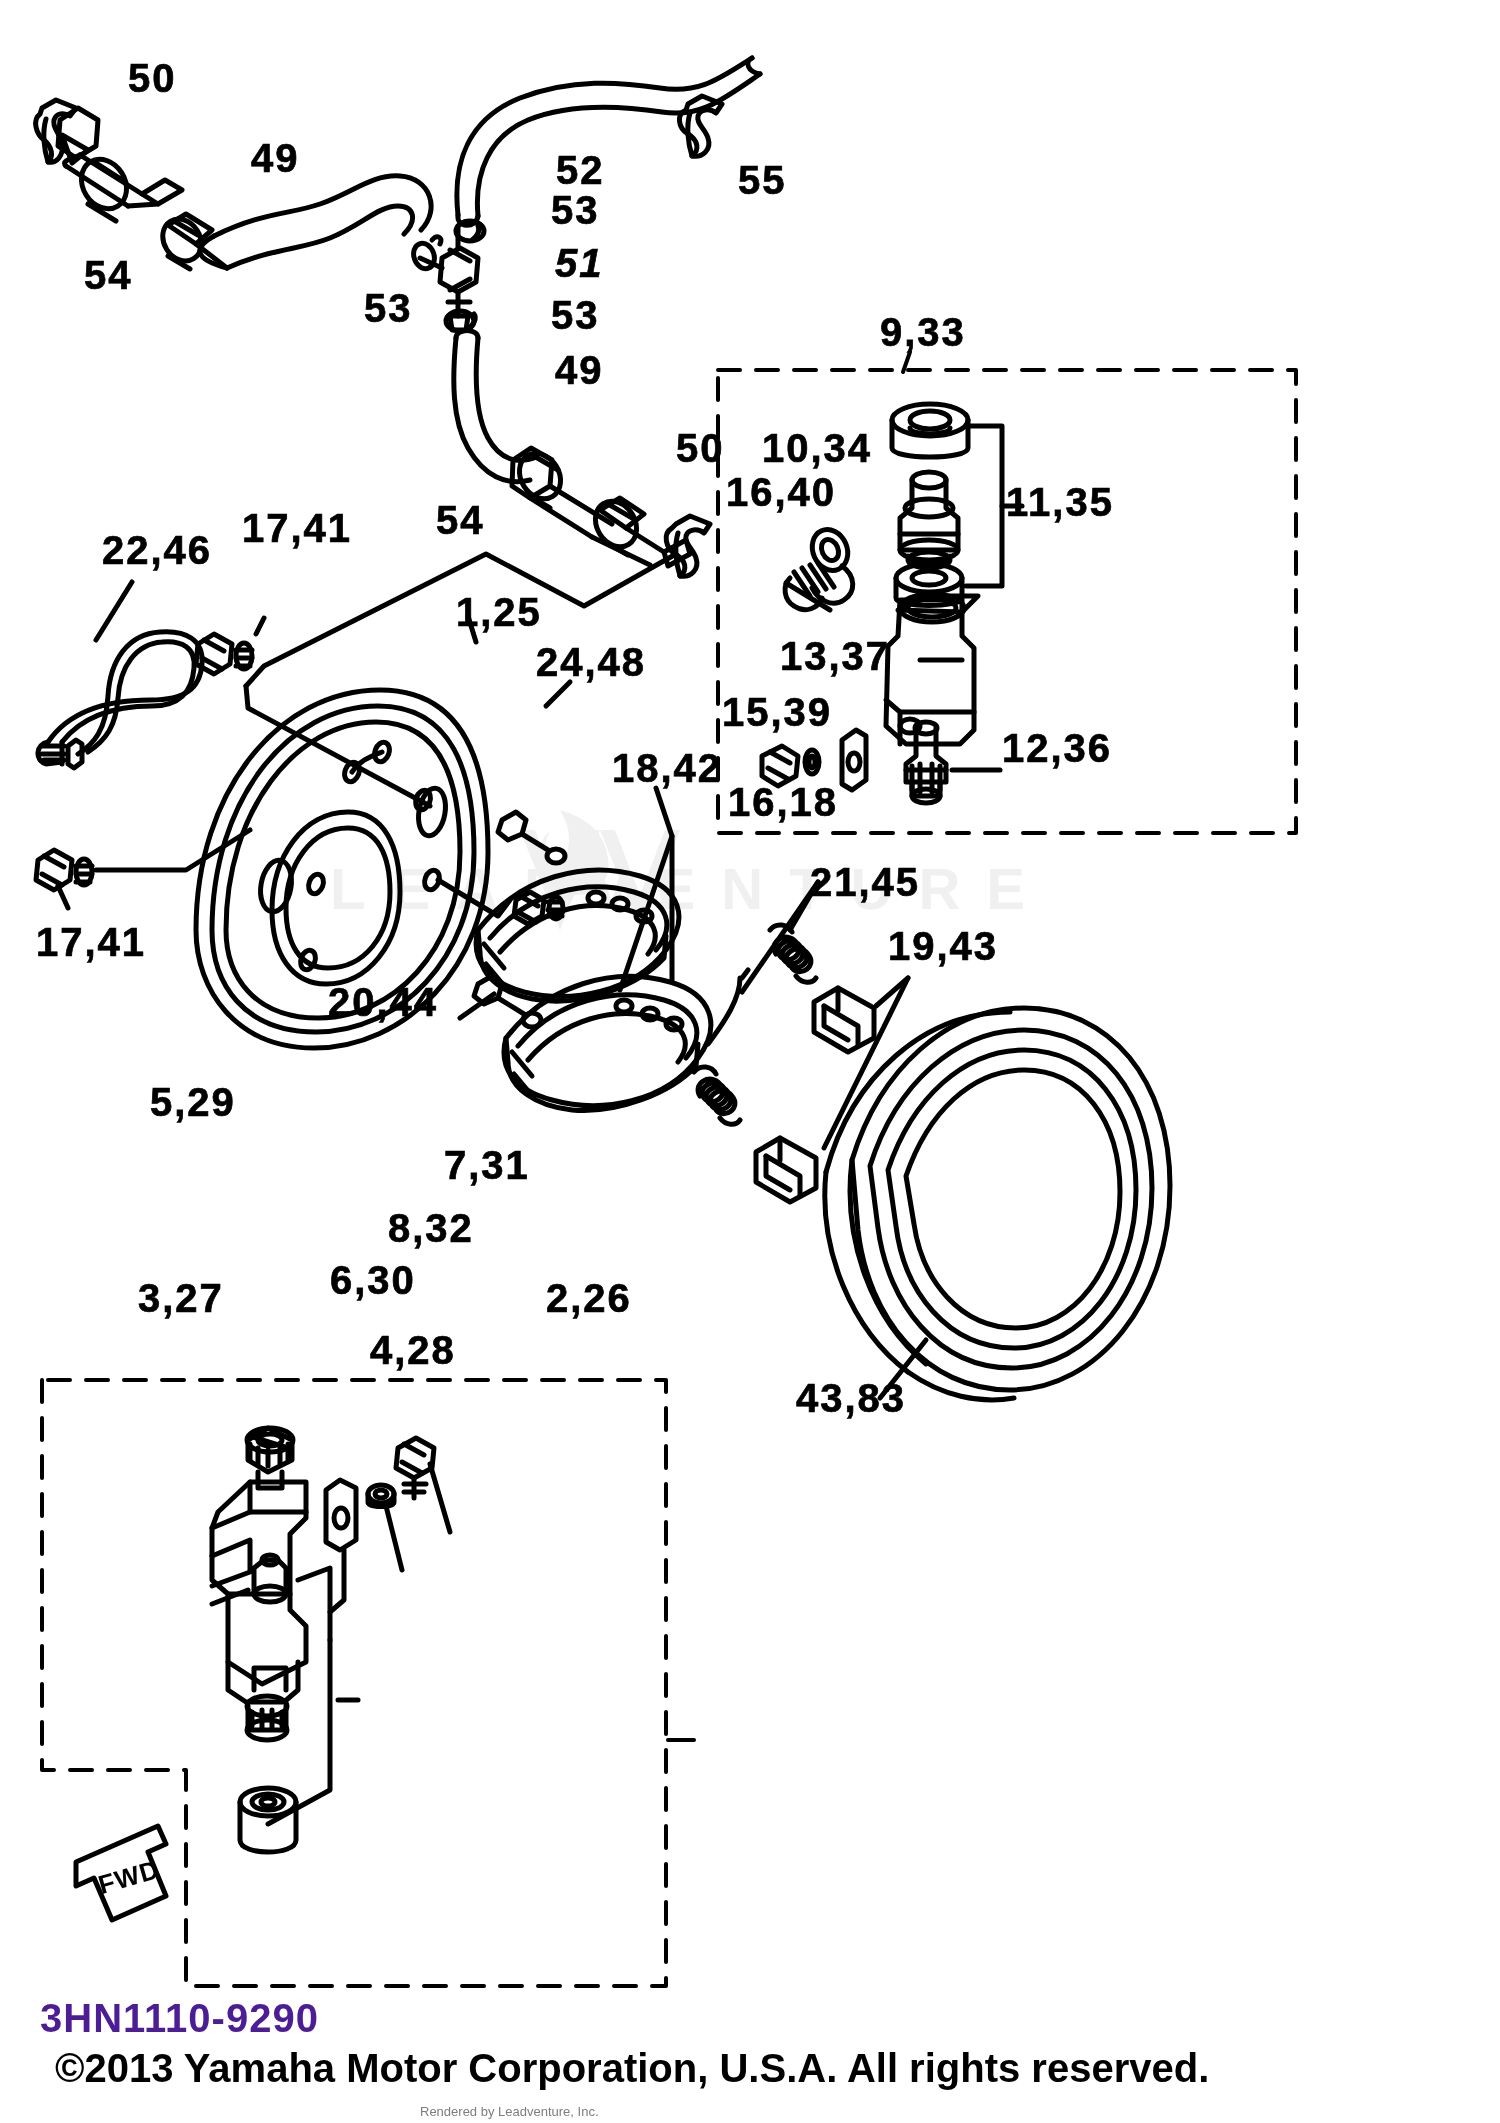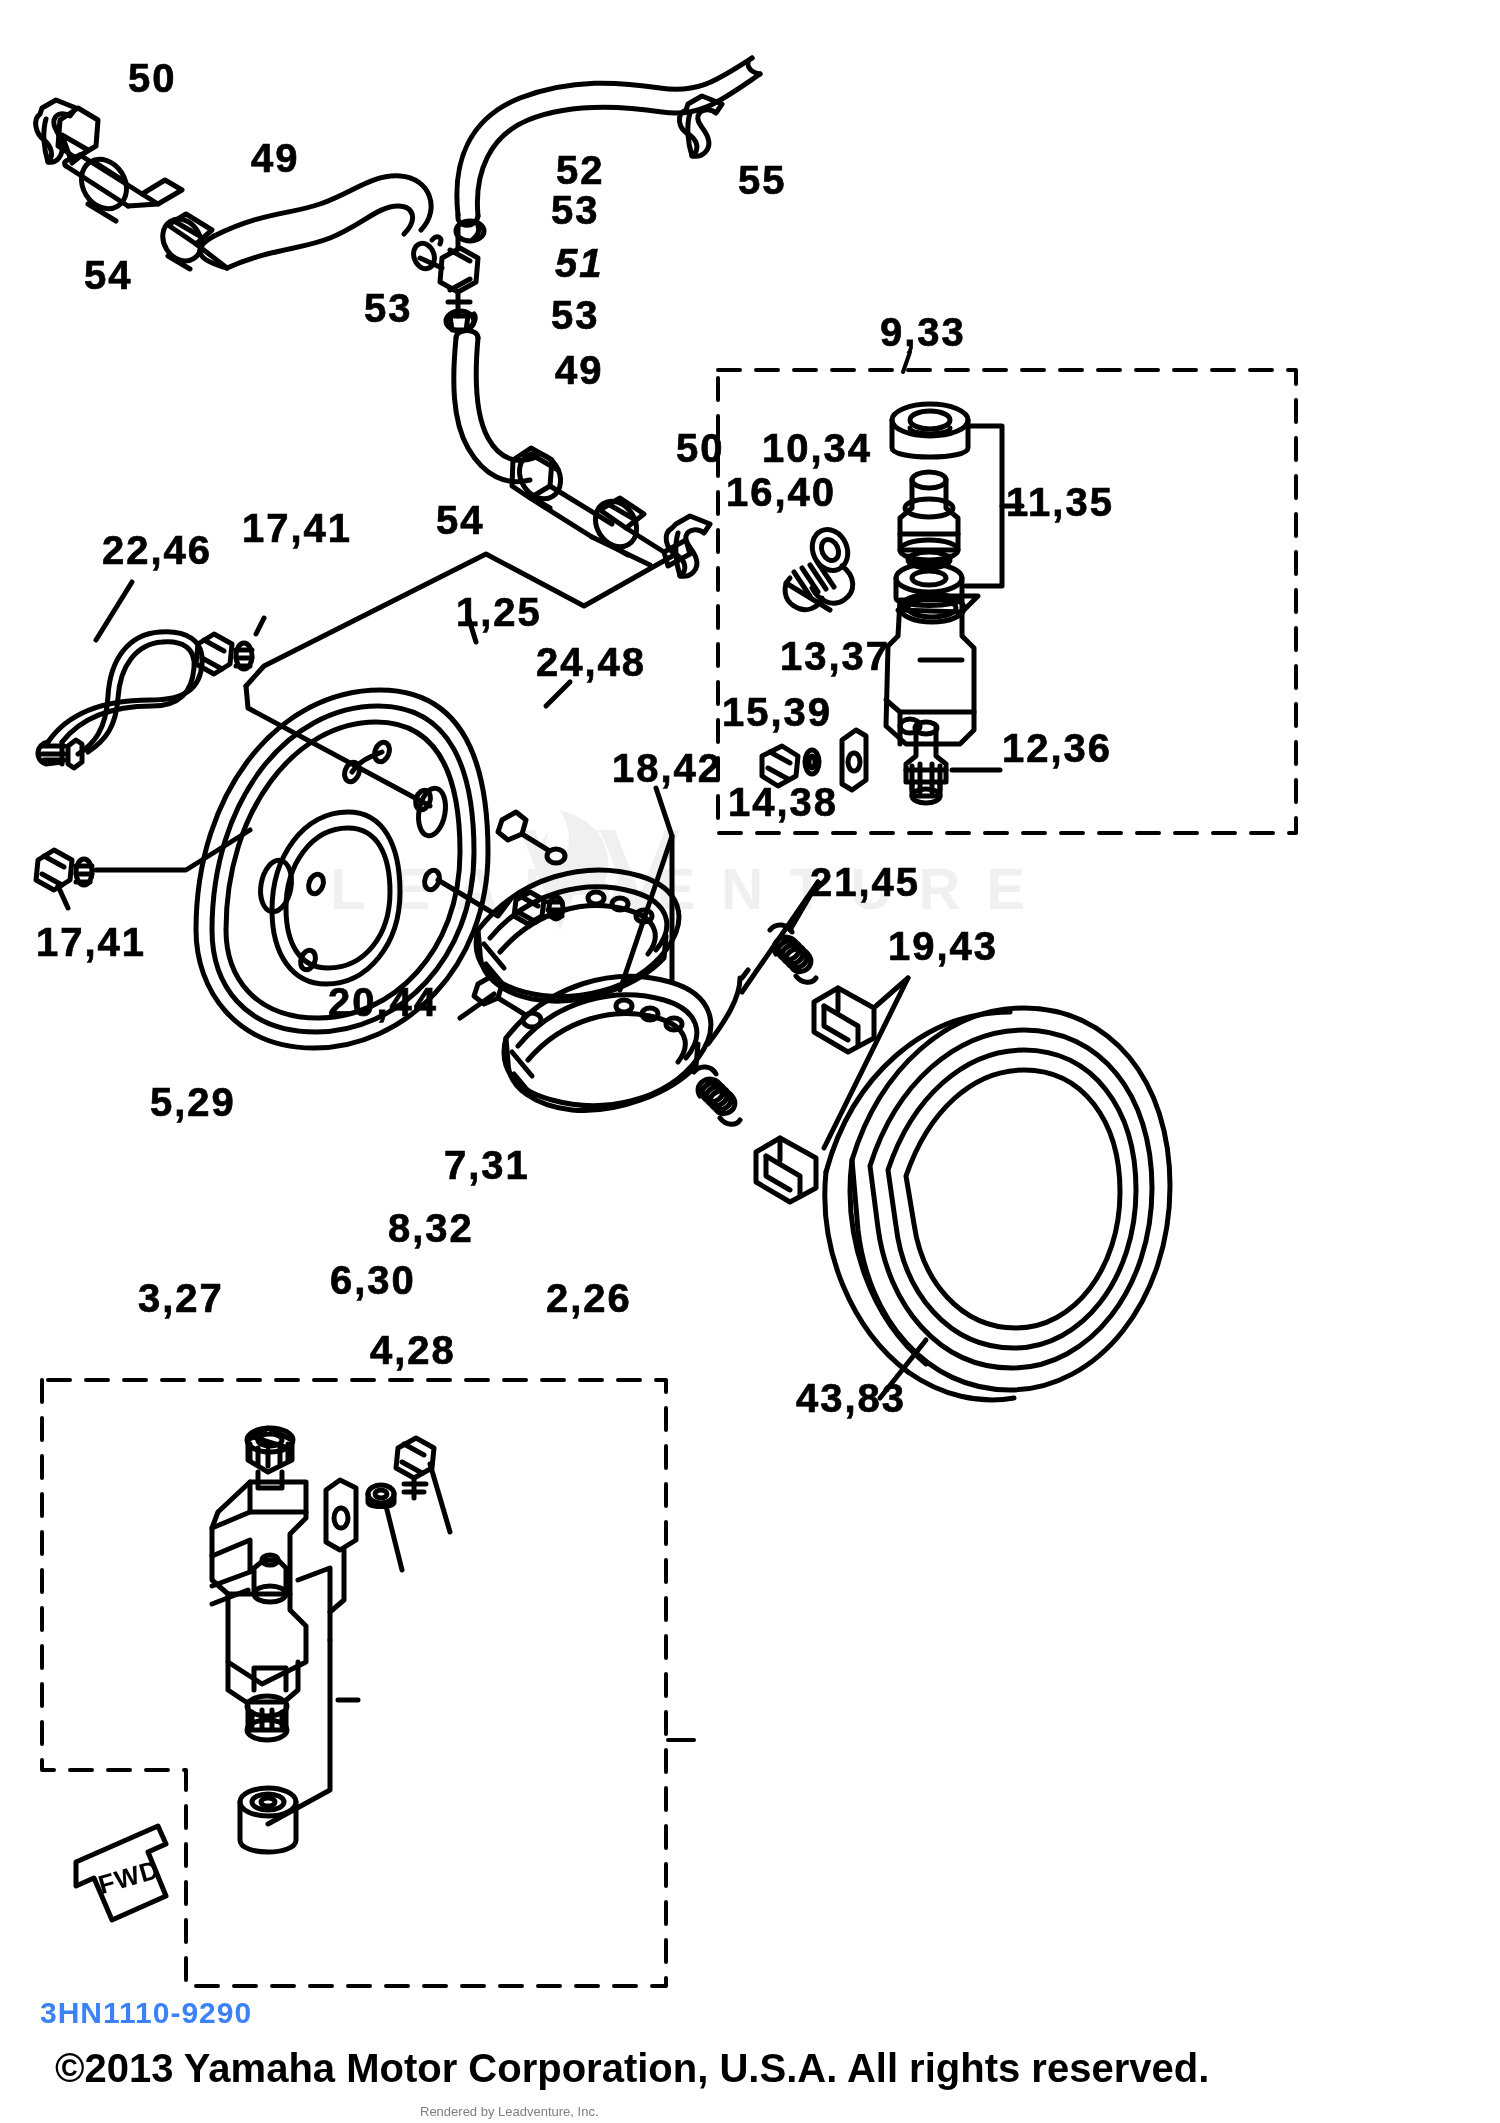--- a/index.html
+++ b/index.html
@@ -15,23 +15,23 @@
     letter-spacing:2px;
     color:#000;
     white-space:nowrap;
     line-height:1;
     -webkit-text-stroke:0.7px #000;
   }
   .partno{
     position:absolute;
     font-family:"Liberation Sans",sans-serif;
     font-weight:bold;
-    font-size:30px;
+    font-size:40px;
     letter-spacing:1px;
-    color:#3b82f6;
+    color:#4c1d95;
     white-space:nowrap;
   }
   .copyright{
     position:absolute;
     font-family:"Liberation Sans",sans-serif;
     font-weight:bold;
     font-size:40px;
     color:#000;
     white-space:nowrap;
     letter-spacing:0px;
@@ -471,21 +471,21 @@
   <div class="callout" style="left:436px; top:500px;">54</div>
   <div class="callout" style="left:676px; top:428px;">50</div>
 
   <div class="callout" style="left:880px;  top:312px;">9,33</div>
   <div class="callout" style="left:762px;  top:428px;">10,34</div>
   <div class="callout" style="left:1006px; top:482px;">11,35</div>
   <div class="callout" style="left:726px;  top:472px;">16,40</div>
   <div class="callout" style="left:780px;  top:636px;">13,37</div>
   <div class="callout" style="left:1002px; top:728px;">12,36</div>
   <div class="callout" style="left:722px;  top:692px;">15,39</div>
-  <div class="callout" style="left:728px;  top:782px;">14,38</div>
+  <div class="callout" style="left:728px;  top:782px;">16,18</div>
 
   <div class="callout" style="left:102px; top:530px;">22,46</div>
   <div class="callout" style="left:242px; top:508px;">17,41</div>
   <div class="callout" style="left:36px;  top:922px;">17,41</div>
   <div class="callout" style="left:456px; top:592px;">1,25</div>
   <div class="callout" style="left:536px; top:642px;">24,48</div>
   <div class="callout" style="left:612px; top:748px;">18,42</div>
   <div class="callout" style="left:328px; top:982px;">20,44</div>
   <div class="callout" style="left:810px; top:862px;">21,45</div>
   <div class="callout" style="left:888px; top:926px;">19,43</div>

